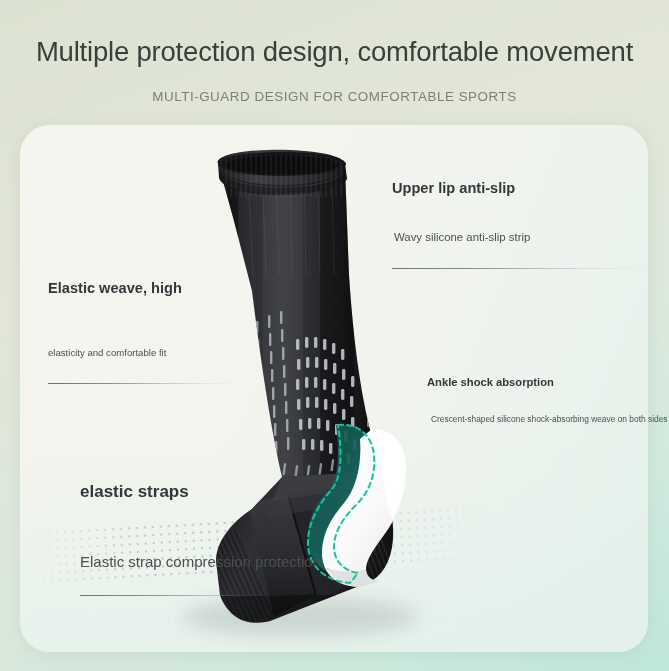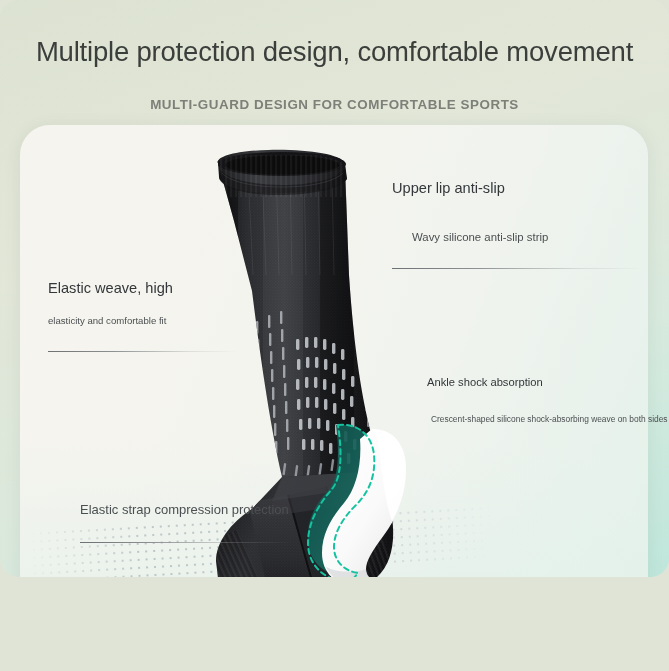--- a/index.html
+++ b/index.html
@@ -2,41 +2,40 @@
 <html><head>
 <meta charset="utf-8">
 <style>
   html,body{margin:0;padding:0;}
   body{
     width:669px;height:671px;overflow:hidden;
     font-family:"Liberation Sans","DejaVu Sans",sans-serif;
     background:#dfe4d6;
   }
   .page{
-    position:relative;width:669px;height:577px;overflow:hidden;
+    position:relative;width:669px;height:671px;overflow:hidden;
     background:
       radial-gradient(150% 120% at 100% 100%, #bfe7dc 0%, #d2ecdf 26%, #e0e8d9 52%, #dee3d2 100%);
-    border-radius: 19px;
   }
   .page:before{
     content:"";position:absolute;inset:0;
     background:linear-gradient(160deg,#dce2d1 0%,#e3e7d9 34%,#d8e9de 68%,#bfe6db 100%);
     opacity:.72;
   }
 
   
   .head{position:absolute;left:0;top:0;width:669px;text-align:center;z-index:6;}
   .h1{
     margin:0;padding-top:36px;
     font-size:27.5px;font-weight:400;letter-spacing:-.2px;
     color:#3b3f3c;white-space:nowrap;
   }
   .h2{
-    margin:12px;padding-top:17px;
-    font-size:13.4px;font-weight:700;letter-spacing:.55px;
+    margin:4px;padding-top:17px;
+    font-size:13.4px;font-weight:400;letter-spacing:.55px;
     color:#7d8079;white-space:nowrap;
   }
 
   
   .card{
     position:absolute;left:20px;top:125px;width:628px;height:527px;
     border-radius:30px;overflow:hidden;z-index:4;
     background:
       linear-gradient(112deg,#f6f4ee 0%,#f4f4ee 40%,#f0f3ee 62%,#e9f2ec 82%,#e4f1ea 100%);
     box-shadow:0 2px 16px rgba(90,110,95,.10);
@@ -61,43 +60,43 @@
     background-image:radial-gradient(rgba(110,130,142,.5) .85px, transparent .95px);
     background-size:8px 8px;
     -webkit-mask-image:linear-gradient(100deg,transparent 0%,#000 22%,#000 58%,transparent 92%);
     mask-image:linear-gradient(100deg,transparent 0%,#000 22%,#000 58%,transparent 92%);
     opacity:.75;transform:rotate(-3.2deg);
   }
 
   
   .anno{position:absolute;z-index:8;}
   .anno .t1{
-    font-size:14.6px;color:#33373a;font-weight:400;white-space:nowrap;line-height:1;
+    font-size:14.6px;color:#33373a;font-weight:700;white-space:nowrap;line-height:1;
   }
   .anno .t2{
     font-size:10.2px;color:#4b4f51;font-weight:400;white-space:nowrap;line-height:1;
   }
   .rule{height:1px;width:100%;}
   .rule.ltr{background:linear-gradient(90deg,#6d7174 0%,#8d9194 34%,rgba(150,155,158,.25) 74%,rgba(150,155,158,0) 100%);}
 
   #anno-elastic-weave{left:48px;top:281px;width:190px;}
-  #anno-elastic-weave .t2{margin-top:20px;font-size:9.6px;}
+  #anno-elastic-weave .t2{margin-top:52px;font-size:9.6px;}
   #anno-elastic-weave .rule{margin-top:26px;}
 
   #anno-upper-lip{left:392px;top:181px;width:253px;}
-  #anno-upper-lip .t2{margin-top:36px;margin-left:20px;font-size:11.4px;}
+  #anno-upper-lip .t2{margin-top:36px;margin-left:2px;font-size:11.4px;}
   #anno-upper-lip .rule{margin-top:25px;}
 
   #anno-ankle{left:427px;top:377px;width:221px;}
   #anno-ankle .t1{font-size:11.2px;}
   #anno-ankle .t2{margin-top:27px;margin-left:4px;font-size:8.4px;}
 
   #anno-straps{left:80px;top:483px;width:212px;}
   #anno-straps .t1{font-size:17px;}
-  #anno-straps .t2{margin-top:20px;font-size:13px;}
+  #anno-straps .t2{margin-top:54px;font-size:15px;}
   #anno-straps .rule{margin-top:26px;}
 
   
   .product{position:absolute;left:20px;top:125px;width:628px;height:527px;z-index:7;pointer-events:none;}
 </style>
 </head>
 <body>
 
 <div class="page">
 
@@ -393,17 +392,18 @@
     <div class="t2">Wavy silicone anti-slip strip</div>
     <div class="rule ltr"></div>
   </div>
 
   <div class="anno" id="anno-ankle">
     <div class="t1">Ankle shock absorption</div>
     <div class="t2">Crescent-shaped silicone shock-absorbing weave on both sides</div>
   </div>
 
   <div class="anno" id="anno-straps">
+    <div class="t1">elastic straps</div>
     <div class="t2">Elastic strap compression protection</div>
     <div class="rule ltr"></div>
   </div>
 
 </div>
 
 </body></html>

